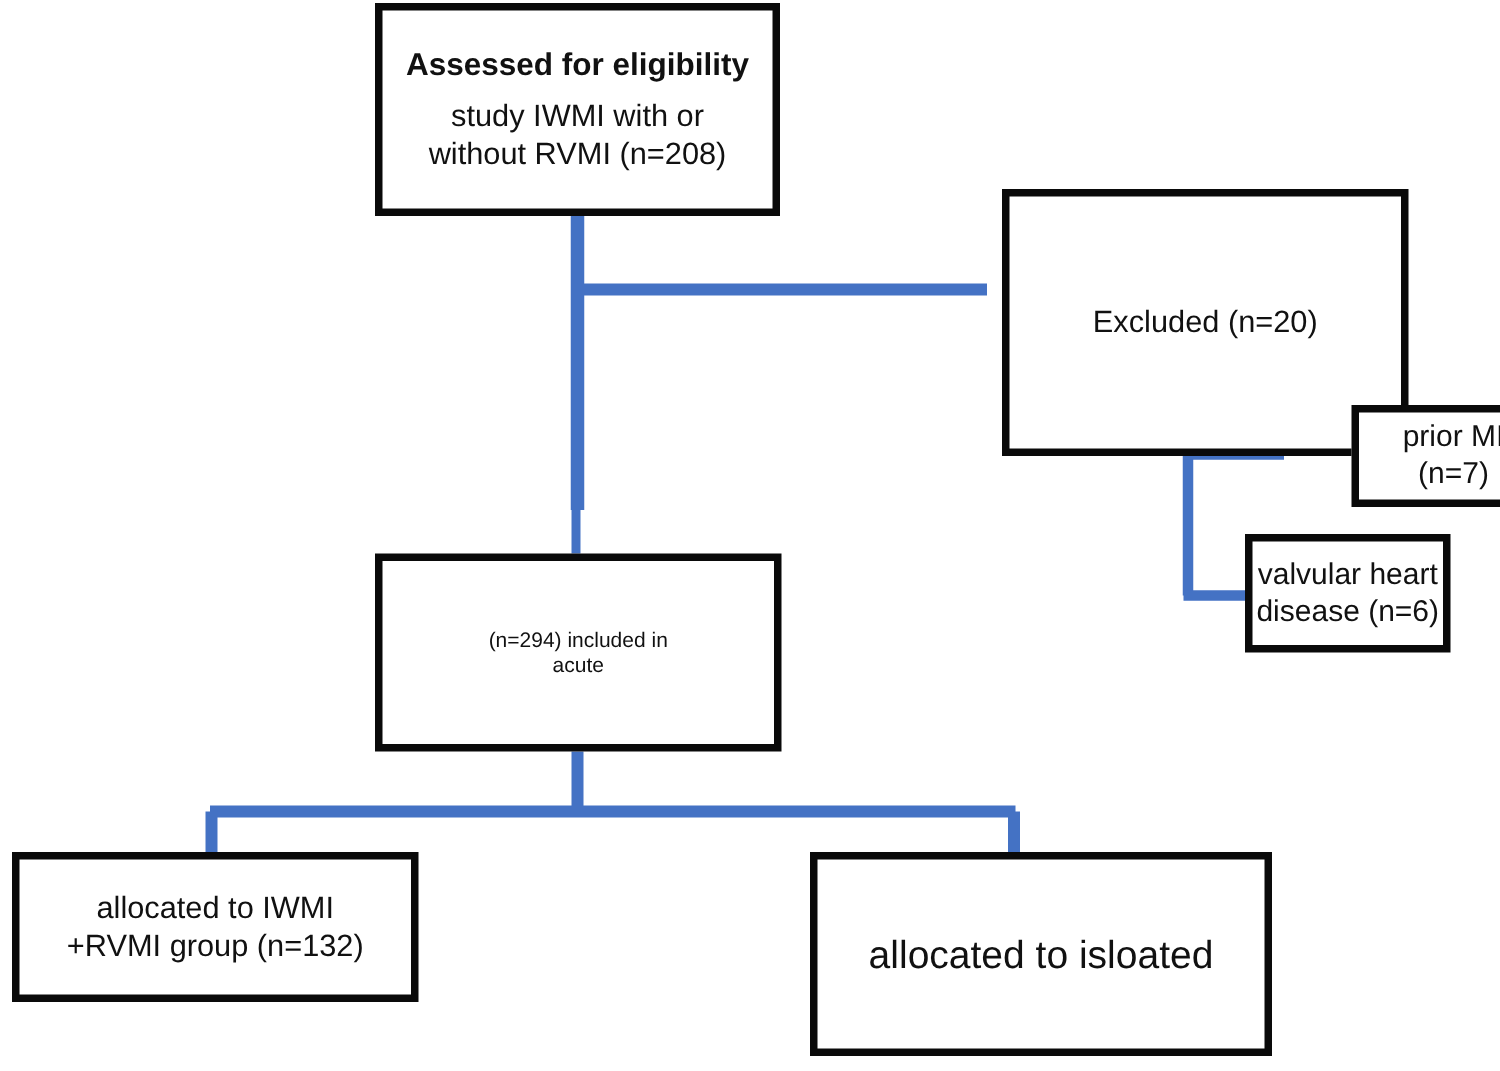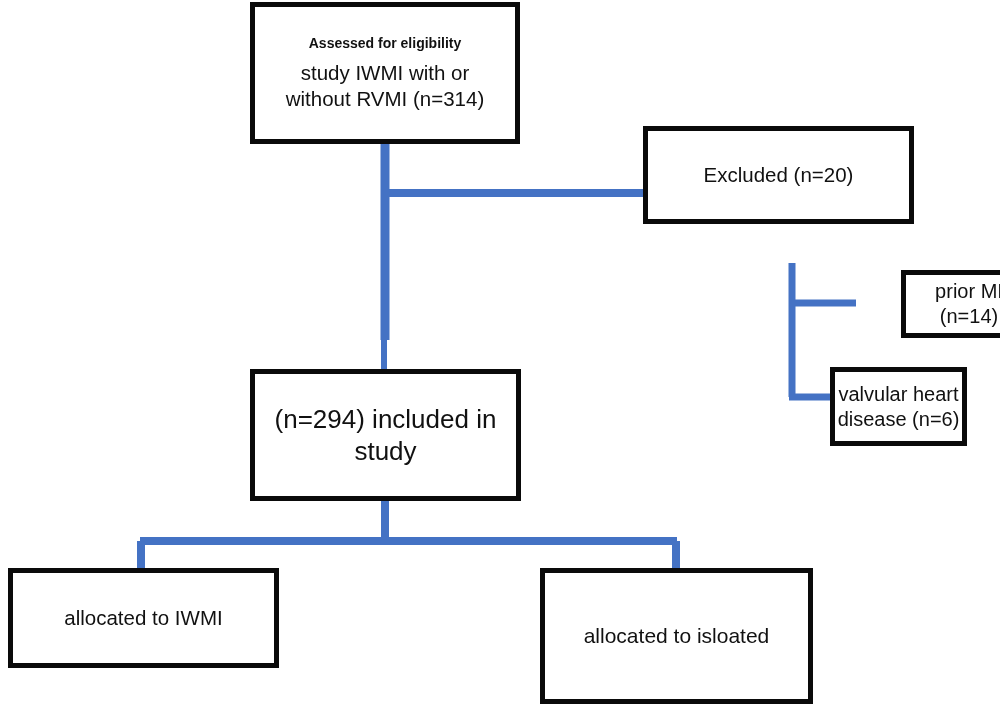--- a/index.html
+++ b/index.html
@@ -44,51 +44,50 @@
   }
   .node .line.bold {
     font-weight: bold;
   }
 
   
   #node-assessed {
     left: 250px;  top: 2px;    width: 270px; height: 142px;
     font-size: 20.5px;
   }
-  #node-assessed .line.bold { font-size: 14px; margin-bottom: 8px; }
+  #node-assessed .line.bold { font-size: 21px; margin-bottom: 8px; }
 
   #node-excluded {
-    left: 643px;  top: 126px;  width: 271px; height: 98px;
+    left: 668px;  top: 126px;  width: 271px; height: 178px;
     font-size: 20.5px;
   }
 
   #node-prior-mi {
     left: 901px;  top: 270px;  width: 136px; height: 68px;
     font-size: 20px;
   }
 
   #node-valvular {
     left: 830px;  top: 356px;  width: 137px; height: 79px;
     font-size: 20px;
-    margin-top: 11px;
   }
 
   #node-included {
     left: 250px;  top: 369px;  width: 271px; height: 132px;
-    font-size: 26px;
+    font-size: 14px;
   }
 
   #node-left-group {
     left: 8px;    top: 568px;  width: 271px; height: 100px;
     font-size: 20.5px;
   }
 
   #node-right-group {
-    left: 540px;  top: 568px;  width: 273px; height: 136px;
-    font-size: 21px;
+    left: 540px;  top: 568px;  width: 308px; height: 136px;
+    font-size: 26px;
   }
 </style>
 </head>
 <body>
 
 <div id="canvas">
 
   <svg class="connector-layer" viewBox="0 0 1000 714" width="1000" height="714" xmlns="http://www.w3.org/2000/svg">
 
     <path d="M 385,143 L 385,340" stroke="#4472C4" stroke-width="9" fill="none"></path>
@@ -102,43 +101,44 @@
 
     <path d="M 385,500 L 385,543" stroke="#4472C4" stroke-width="8" fill="none"></path>
     <path d="M 140,541 L 677,541" stroke="#4472C4" stroke-width="8" fill="none"></path>
     <path d="M 141,541 L 141,570" stroke="#4472C4" stroke-width="8" fill="none"></path>
     <path d="M 676,541 L 676,570" stroke="#4472C4" stroke-width="8" fill="none"></path>
   </svg>
 
   <div class="node" id="node-assessed">
     <span class="line bold">Assessed for eligibility</span>
     <span class="line">study IWMI with or</span>
-    <span class="line">without RVMI (n=314)</span>
+    <span class="line">without RVMI (n=208)</span>
   </div>
 
   <div class="node" id="node-excluded">
     <span class="line">Excluded (n=20)</span>
   </div>
 
   <div class="node" id="node-prior-mi">
     <span class="line">prior MI</span>
-    <span class="line">(n=14)</span>
+    <span class="line">(n=7)</span>
   </div>
 
   <div class="node" id="node-valvular">
     <span class="line">valvular heart</span>
     <span class="line">disease (n=6)</span>
   </div>
 
   <div class="node" id="node-included">
     <span class="line">(n=294) included in</span>
-    <span class="line">study</span>
+    <span class="line">acute</span>
   </div>
 
   <div class="node" id="node-left-group">
     <span class="line">allocated to IWMI</span>
+    <span class="line">+RVMI group (n=132)</span>
   </div>
 
   <div class="node" id="node-right-group">
     <span class="line">allocated to isloated</span>
   </div>
 
 </div>
 
 </body></html>

